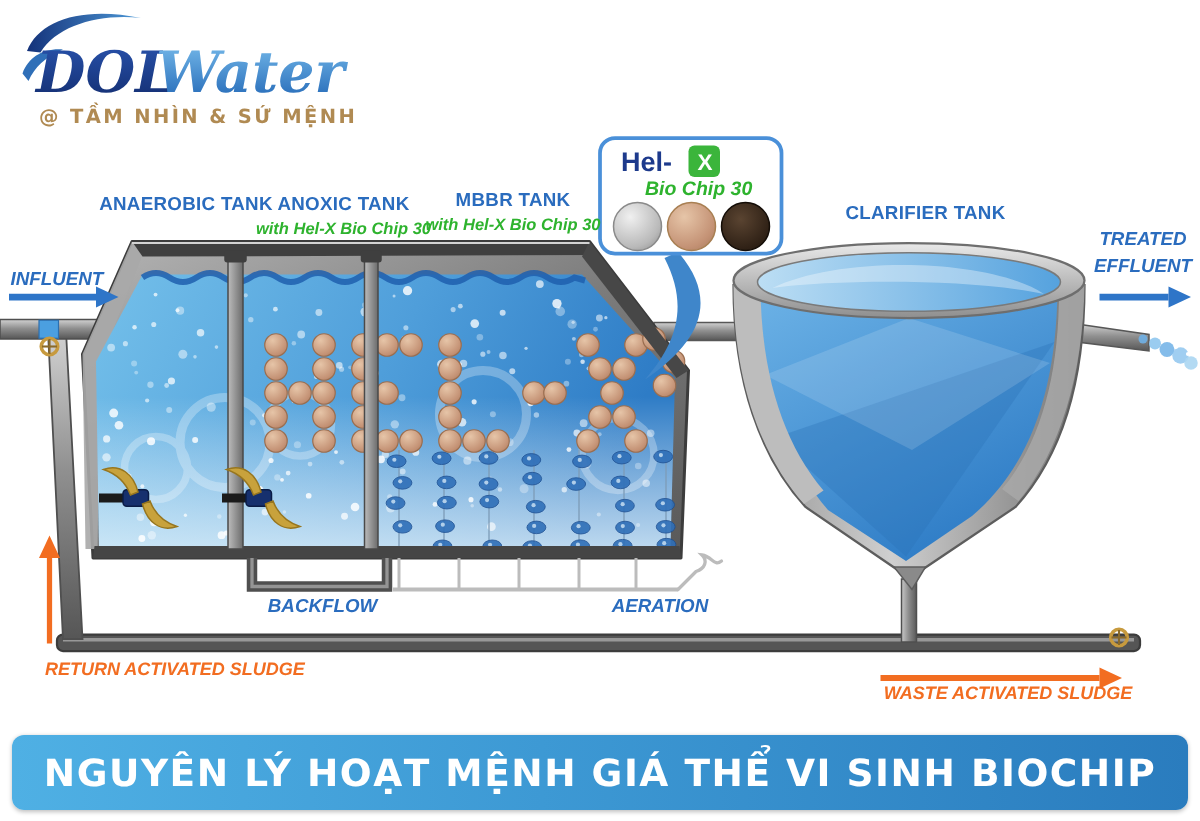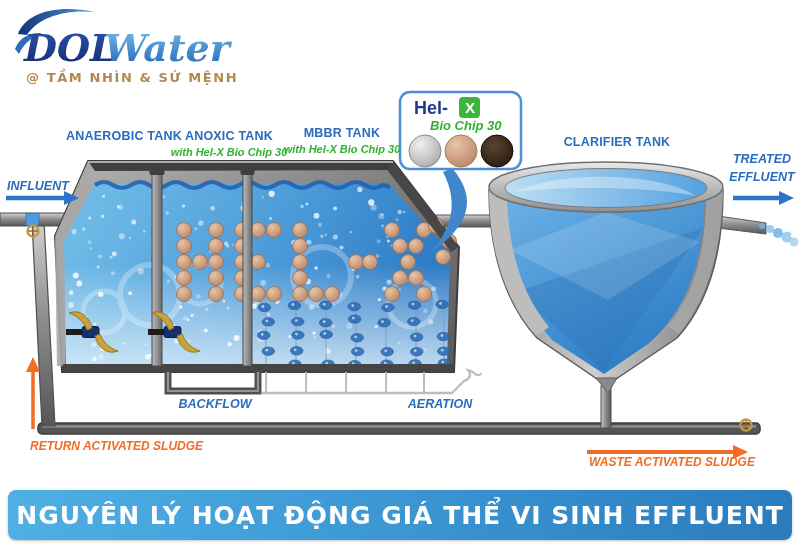--- a/index.html
+++ b/index.html
@@ -549,15 +549,15 @@
         <stop offset="0" stop-color="#7cc0ee"></stop>
           <stop offset="1" stop-color="#1f64b4"></stop>
       </linearGradient>
     </defs>
     <text class="logo-dol" x="10" y="57" fill="url(#lnavy)">DOL</text>
     <text class="logo-water" x="90" y="57" fill="url(#lblue)">Water</text>
     <text class="logo-tag" x="12" y="78">@ TẦM NHÌN &amp; SỨ MỆNH</text>
   </svg>
 
   <div id="banner">
-    <span>NGUYÊN LÝ HOẠT ĐỘNG GIÁ THỂ VI SINH EFFLUENT</span>
+    <span>NGUYÊN LÝ HOẠT MỆNH GIÁ THỂ VI SINH BIOCHIP</span>
   </div>
 </div>
 
 </body></html>

